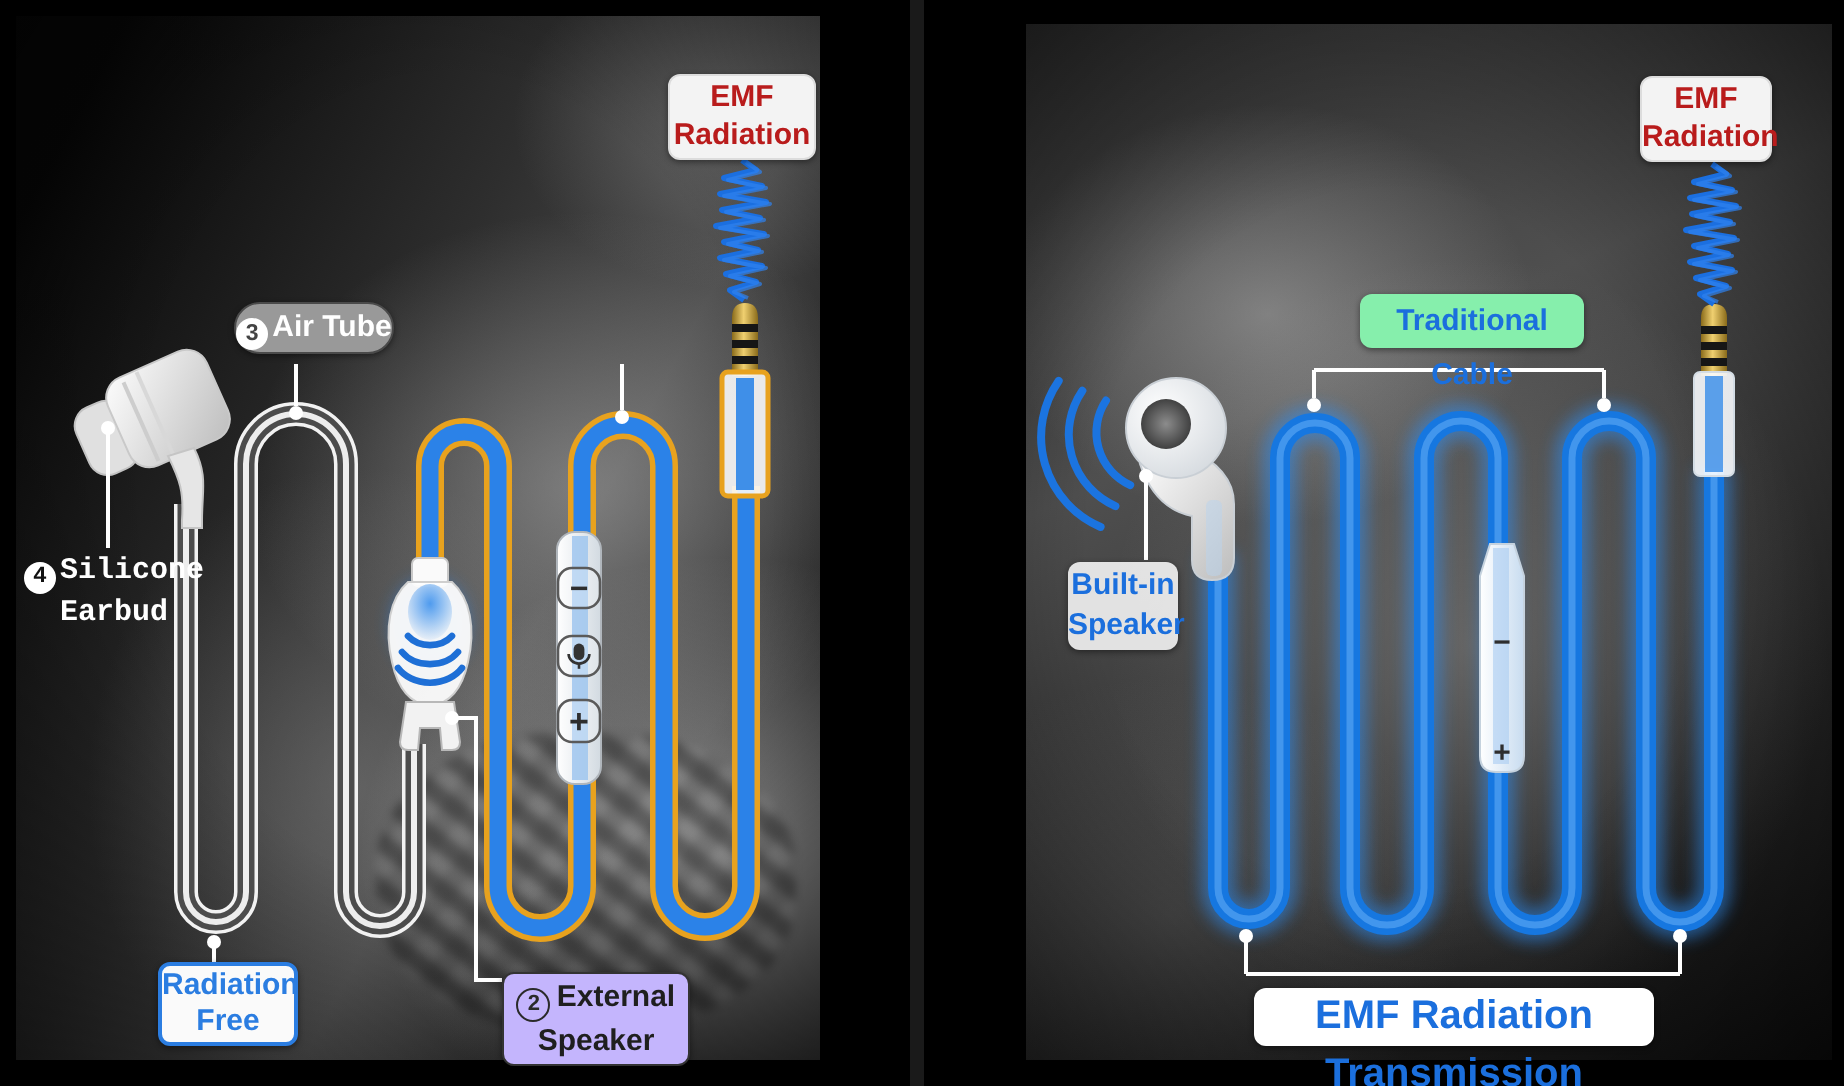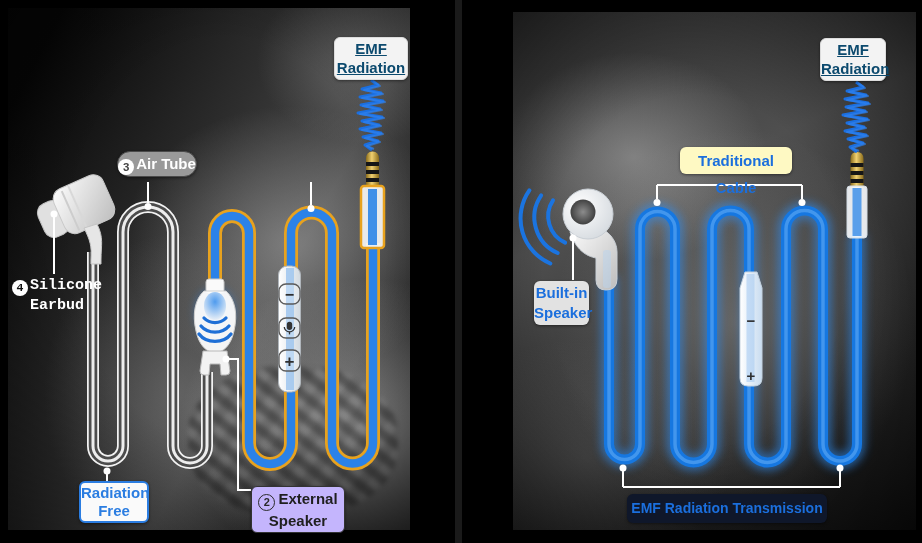--- a/index.html
+++ b/index.html
@@ -25,44 +25,44 @@
       radial-gradient(ellipse 190px 150px at 30% 28%, rgba(205,205,205,0.42), transparent 70%),
       radial-gradient(ellipse 250px 270px at 55% 60%, rgba(175,175,175,0.38), transparent 72%),
       radial-gradient(ellipse 210px 170px at 18% 86%, rgba(125,125,125,0.32), transparent 70%),
       linear-gradient(155deg, #343434 0%, #4f4f4f 35%, #272727 75%, #121212 100%);}
   .photo.right::after{content:"";position:absolute;inset:0;
     background:radial-gradient(ellipse at 45% 50%, transparent 48%, rgba(0,0,0,.6) 100%);}
   .divider{position:absolute;left:455px;top:0;width:7px;height:543px;background:#1a1a1a;}
   svg.gfx{position:absolute;inset:0;z-index:1;}
   .lbl{position:absolute;z-index:2;font-weight:bold;text-align:center;border-radius:6px;
        box-shadow:0 1px 3px rgba(0,0,0,.45);}
-  .lbl.blue-on-white{background:#f3f3f3;color:#0c4a6e;border:1px solid #dcdcdc;text-decoration:underline;}
+  .lbl.blue-on-white{background:#f3f3f3;color:#b91c1c;border:1px solid #dcdcdc;}
   .lbl.naked{background:transparent;box-shadow:none;border:none;font-family:Liberation Mono, monospace;}
   .num-circle{display:inline-flex;align-items:center;justify-content:center;
        width:16px;height:16px;border-radius:50%;background:#fff;font-size:11.5px;
        margin-right:2px;vertical-align:-2px;line-height:16px;}
   .num-outline{display:inline-flex;align-items:center;justify-content:center;
        width:15px;height:15px;border-radius:50%;background:transparent;border:1.5px solid #2a2a2a;
        color:#2a2a2a;font-size:11px;margin-right:3px;vertical-align:-2px;line-height:15px;}
   #lbl-emf-left{left:334px;top:37px;width:72px;height:40px;font-size:15px;line-height:19px;padding-top:1px;}
   #lbl-airtube{left:117px;top:151px;width:78px;height:24px;background:#999;color:#fff;
        border:1.5px solid #4a4a4a;font-size:15px;line-height:24px;border-radius:13px;}
   #lbl-metal{left:213px;top:150px;width:146px;height:25px;background:#e8a21e;color:#fff;
        font-size:14.5px;line-height:25px;border-radius:9px;}
   #lbl-silicone{left:10px;top:276px;width:94px;color:#fff;font-size:15px;line-height:19px;}
   #lbl-radfree{left:79px;top:481px;width:66px;background:#fafafa;border:2px solid #2b7de1;
        color:#2b7de1;font-size:15px;line-height:18px;padding:1px 0;}
   #lbl-extspk{left:251px;top:486px;width:92px;background:#c4b5fd;border:1.5px solid #333;
        color:#1f1f1f;font-size:15px;line-height:19px;padding:2px 0;}
   #lbl-emf-right{left:820px;top:38px;width:64px;height:40px;font-size:15px;line-height:19px;padding-top:1px;}
-  #lbl-tradcable{left:680px;top:147px;width:112px;height:27px;background:#fef9c3;font-size:15px;line-height:27px;color:#1b6fdd;border:none;}
+  #lbl-tradcable{left:680px;top:147px;width:112px;height:27px;background:#86efac;font-size:15px;line-height:27px;color:#1b6fdd;border:none;}
   #lbl-builtin{left:534px;top:281px;width:55px;background:rgba(240,240,240,.92);color:#1b6fdd;
        font-size:15px;line-height:20px;padding:2px 0;border:none;}
-  #lbl-trans{left:627px;top:494px;width:200px;height:29px;background:#0f172a;color:#1b6fdd;
-       font-size:14px;line-height:29px;border:none;}
+  #lbl-trans{left:627px;top:494px;width:200px;height:29px;background:#ffffff;color:#1b6fdd;
+       font-size:20px;line-height:29px;border:none;}
   text.rm{font-family:"Liberation Sans",sans-serif;font-weight:bold;fill:#2e2e2e;}
 </style>
 </head>
 <body>
 
 <div class="stage">
   <div class="photo left"></div>
   <div class="photo right"></div>
   <div class="divider"></div>
 

